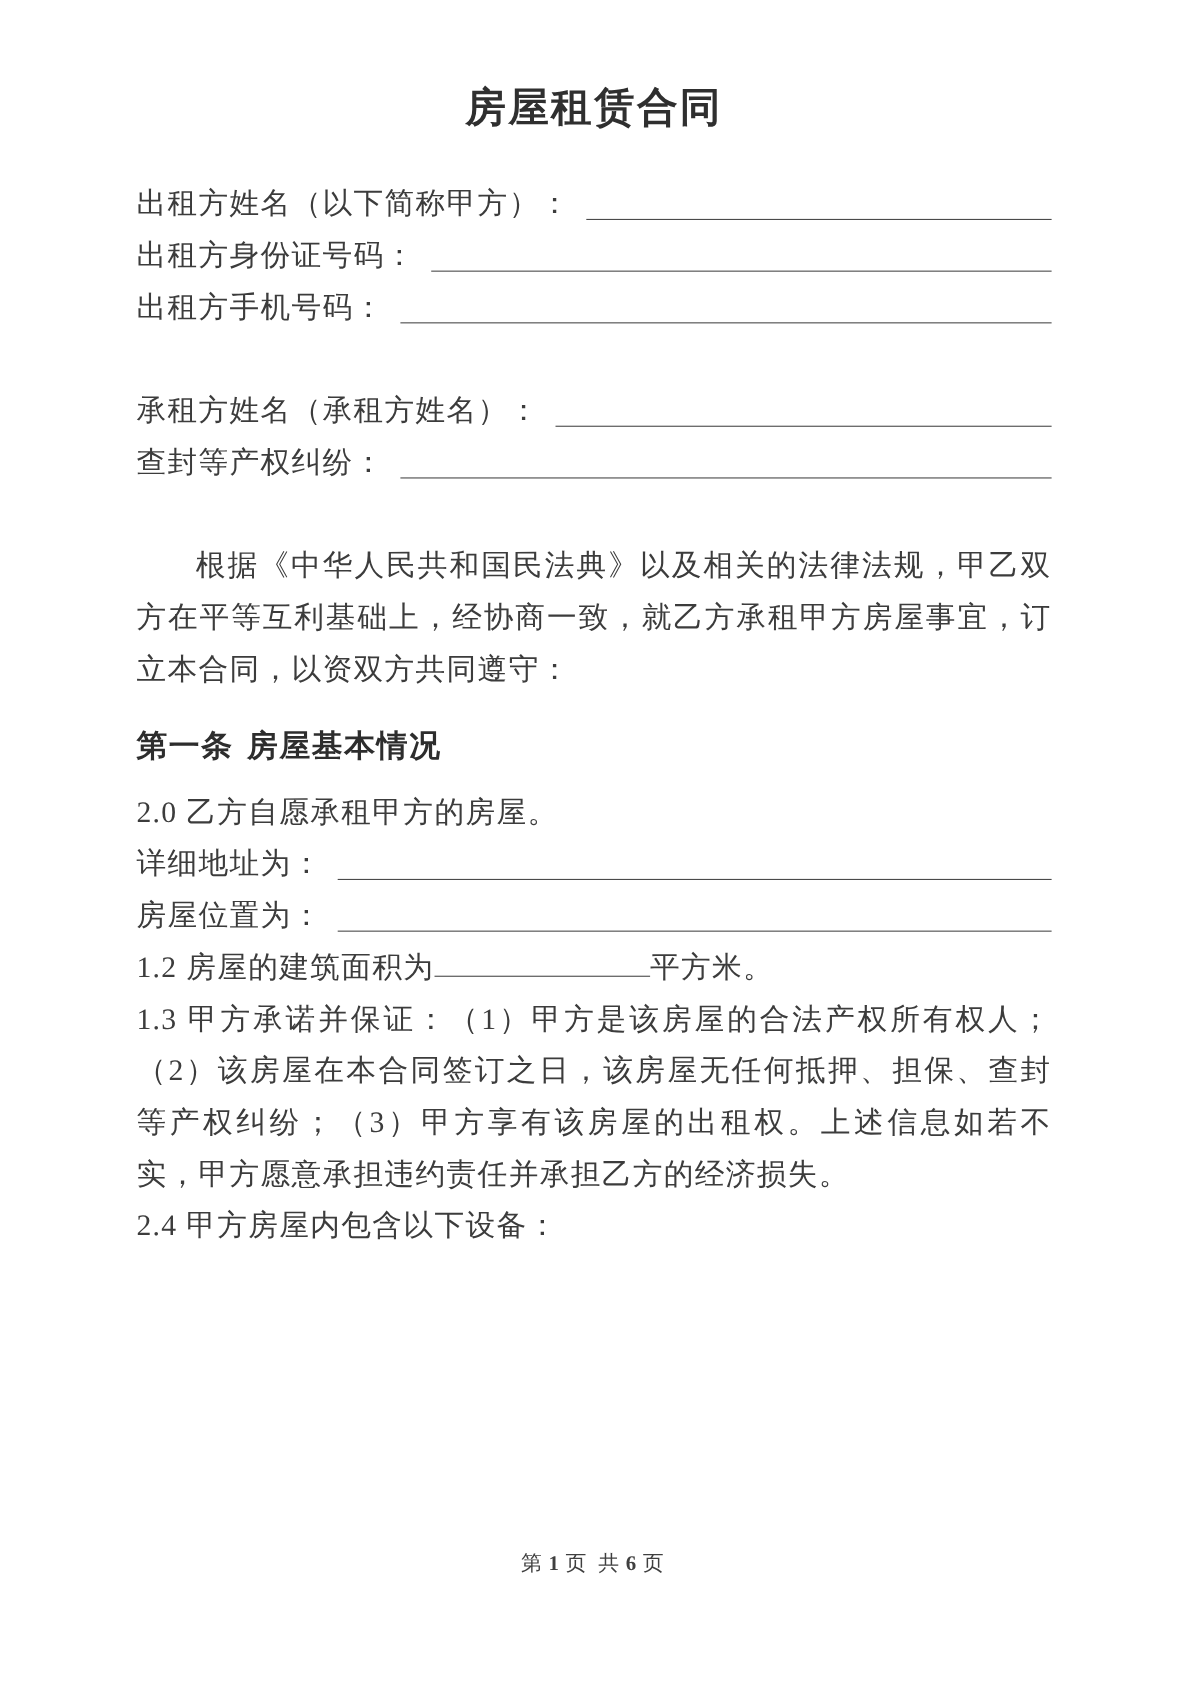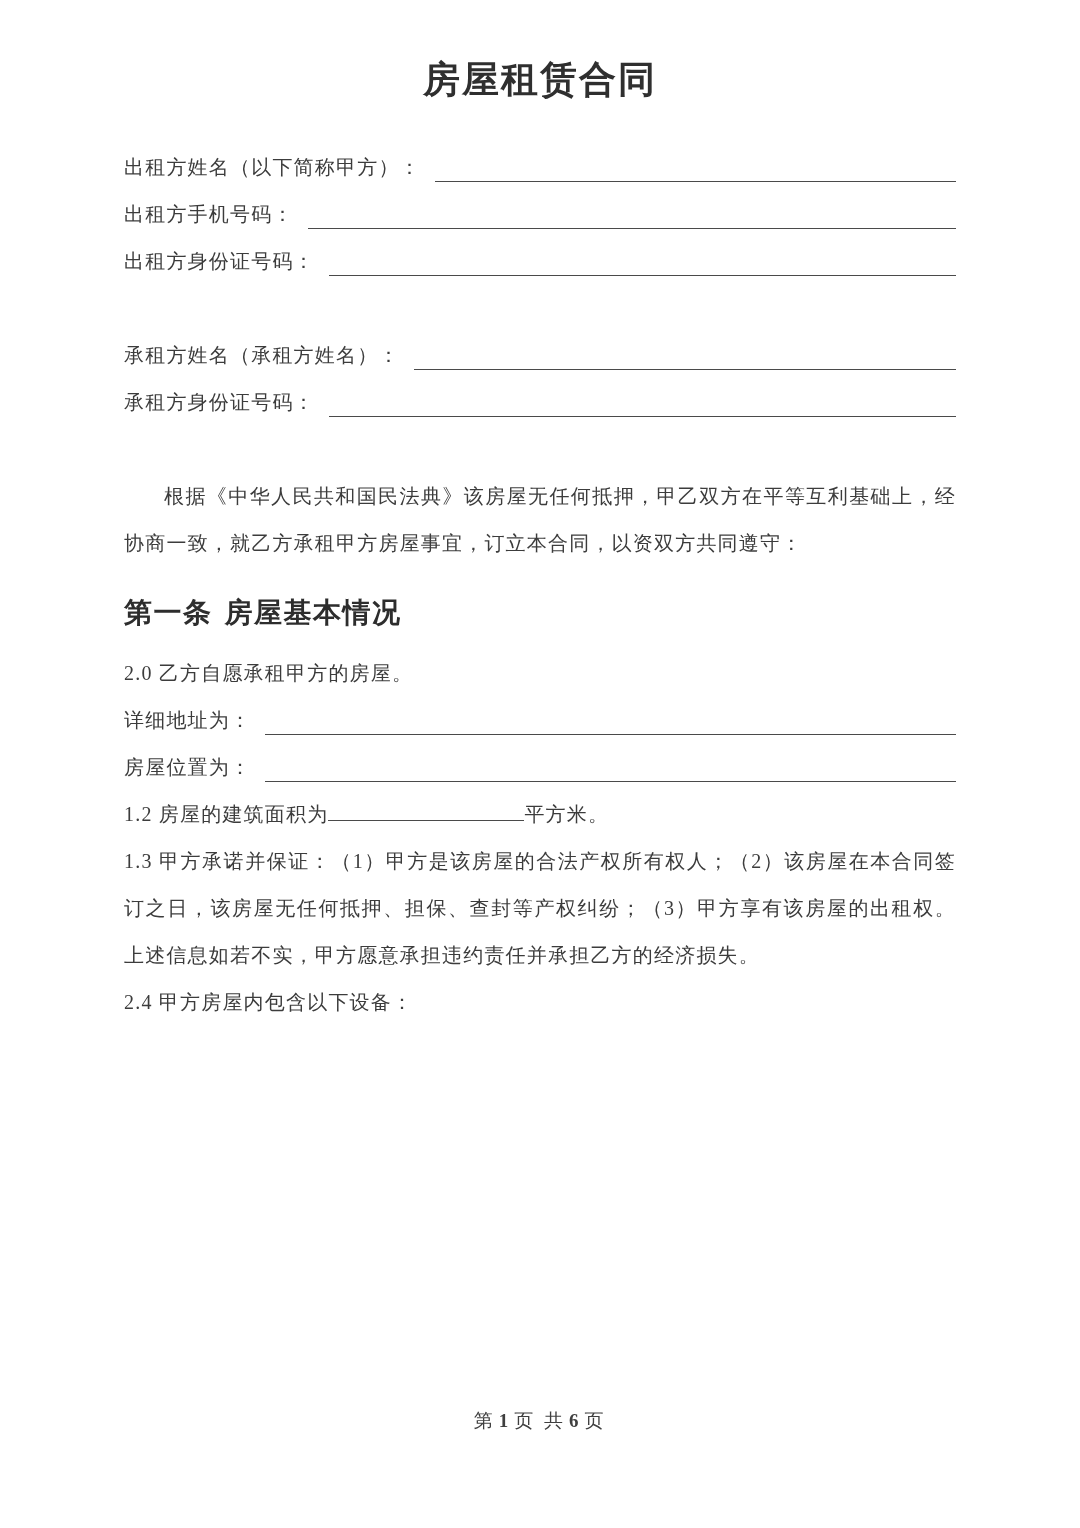--- a/index.html
+++ b/index.html
@@ -29,30 +29,30 @@
 
   
   .doc-title {
     text-align: center;
     font-family: "DejaVu Sans", "Liberation Sans", sans-serif;
     font-size: 37px;
     font-weight: 700;
     letter-spacing: 2px;
     color: #2f2f2f;
     margin: 0;
-    padding-top: 56px;
+    padding-top: 74px;
     padding-bottom: 0;
     line-height: 1.3;
   }
 
   
   .field-line,
   .para,
   .clause {
-    font-size: 20px;
+    font-size: 27px;
     line-height: 47px;
     letter-spacing: 1.2px;
     color: #3c3c3c;
     margin: 0;
   }
 
   .para {
     text-align: justify;
     text-justify: inter-ideograph;
   }
@@ -139,45 +139,45 @@
   <div class="sp-40"></div>
 
   <div class="content" style="position:static;margin:0 auto;width:832px;padding-left:0;">
 
     <div class="field-line">
       <span class="field-label">出租方姓名（以下简称甲方）：</span>
       <span class="blank-rule"></span>
     </div>
 
     <div class="field-line">
+      <span class="field-label">出租方身份证号码：</span>
+      <span class="blank-rule"></span>
+    </div>
+
+    <div class="field-line">
       <span class="field-label">出租方手机号码：</span>
       <span class="blank-rule"></span>
     </div>
 
-    <div class="field-line">
-      <span class="field-label">出租方身份证号码：</span>
-      <span class="blank-rule"></span>
-    </div>
-
     <div class="sp-47"></div>
 
     <div class="field-line">
       <span class="field-label">承租方姓名（承租方姓名）：</span>
       <span class="blank-rule"></span>
     </div>
 
     <div class="field-line">
-      <span class="field-label">承租方身份证号码：</span>
+      <span class="field-label">查封等产权纠纷：</span>
       <span class="blank-rule"></span>
     </div>
 
 
     <div class="sp-47"></div>
 
-    <p class="para para-indent">根据《中华人民共和国民法典》该房屋无任何抵押，甲乙双方在平等互利基础上，经协商一致，就乙方承租甲方房屋事宜，订立本合同，以资双方共同遵守：</p>
+    <p class="para para-indent">根据《中华人民共和国民法典》以及相关的法律法规，甲乙双方在平等互利基础上，经协商一致，就乙方承租甲方房屋事宜，订立本合同，以资双方共同遵守：</p>
 
     <div class="sp-22"></div>
 
     <h2 class="section-heading">
       <span class="heading-no">第一条</span><span>房屋基本情况</span>
     </h2>
 
     <div class="sp-14"></div>
 
     <p class="clause">2.0 乙方自愿承租甲方的房屋。</p>

